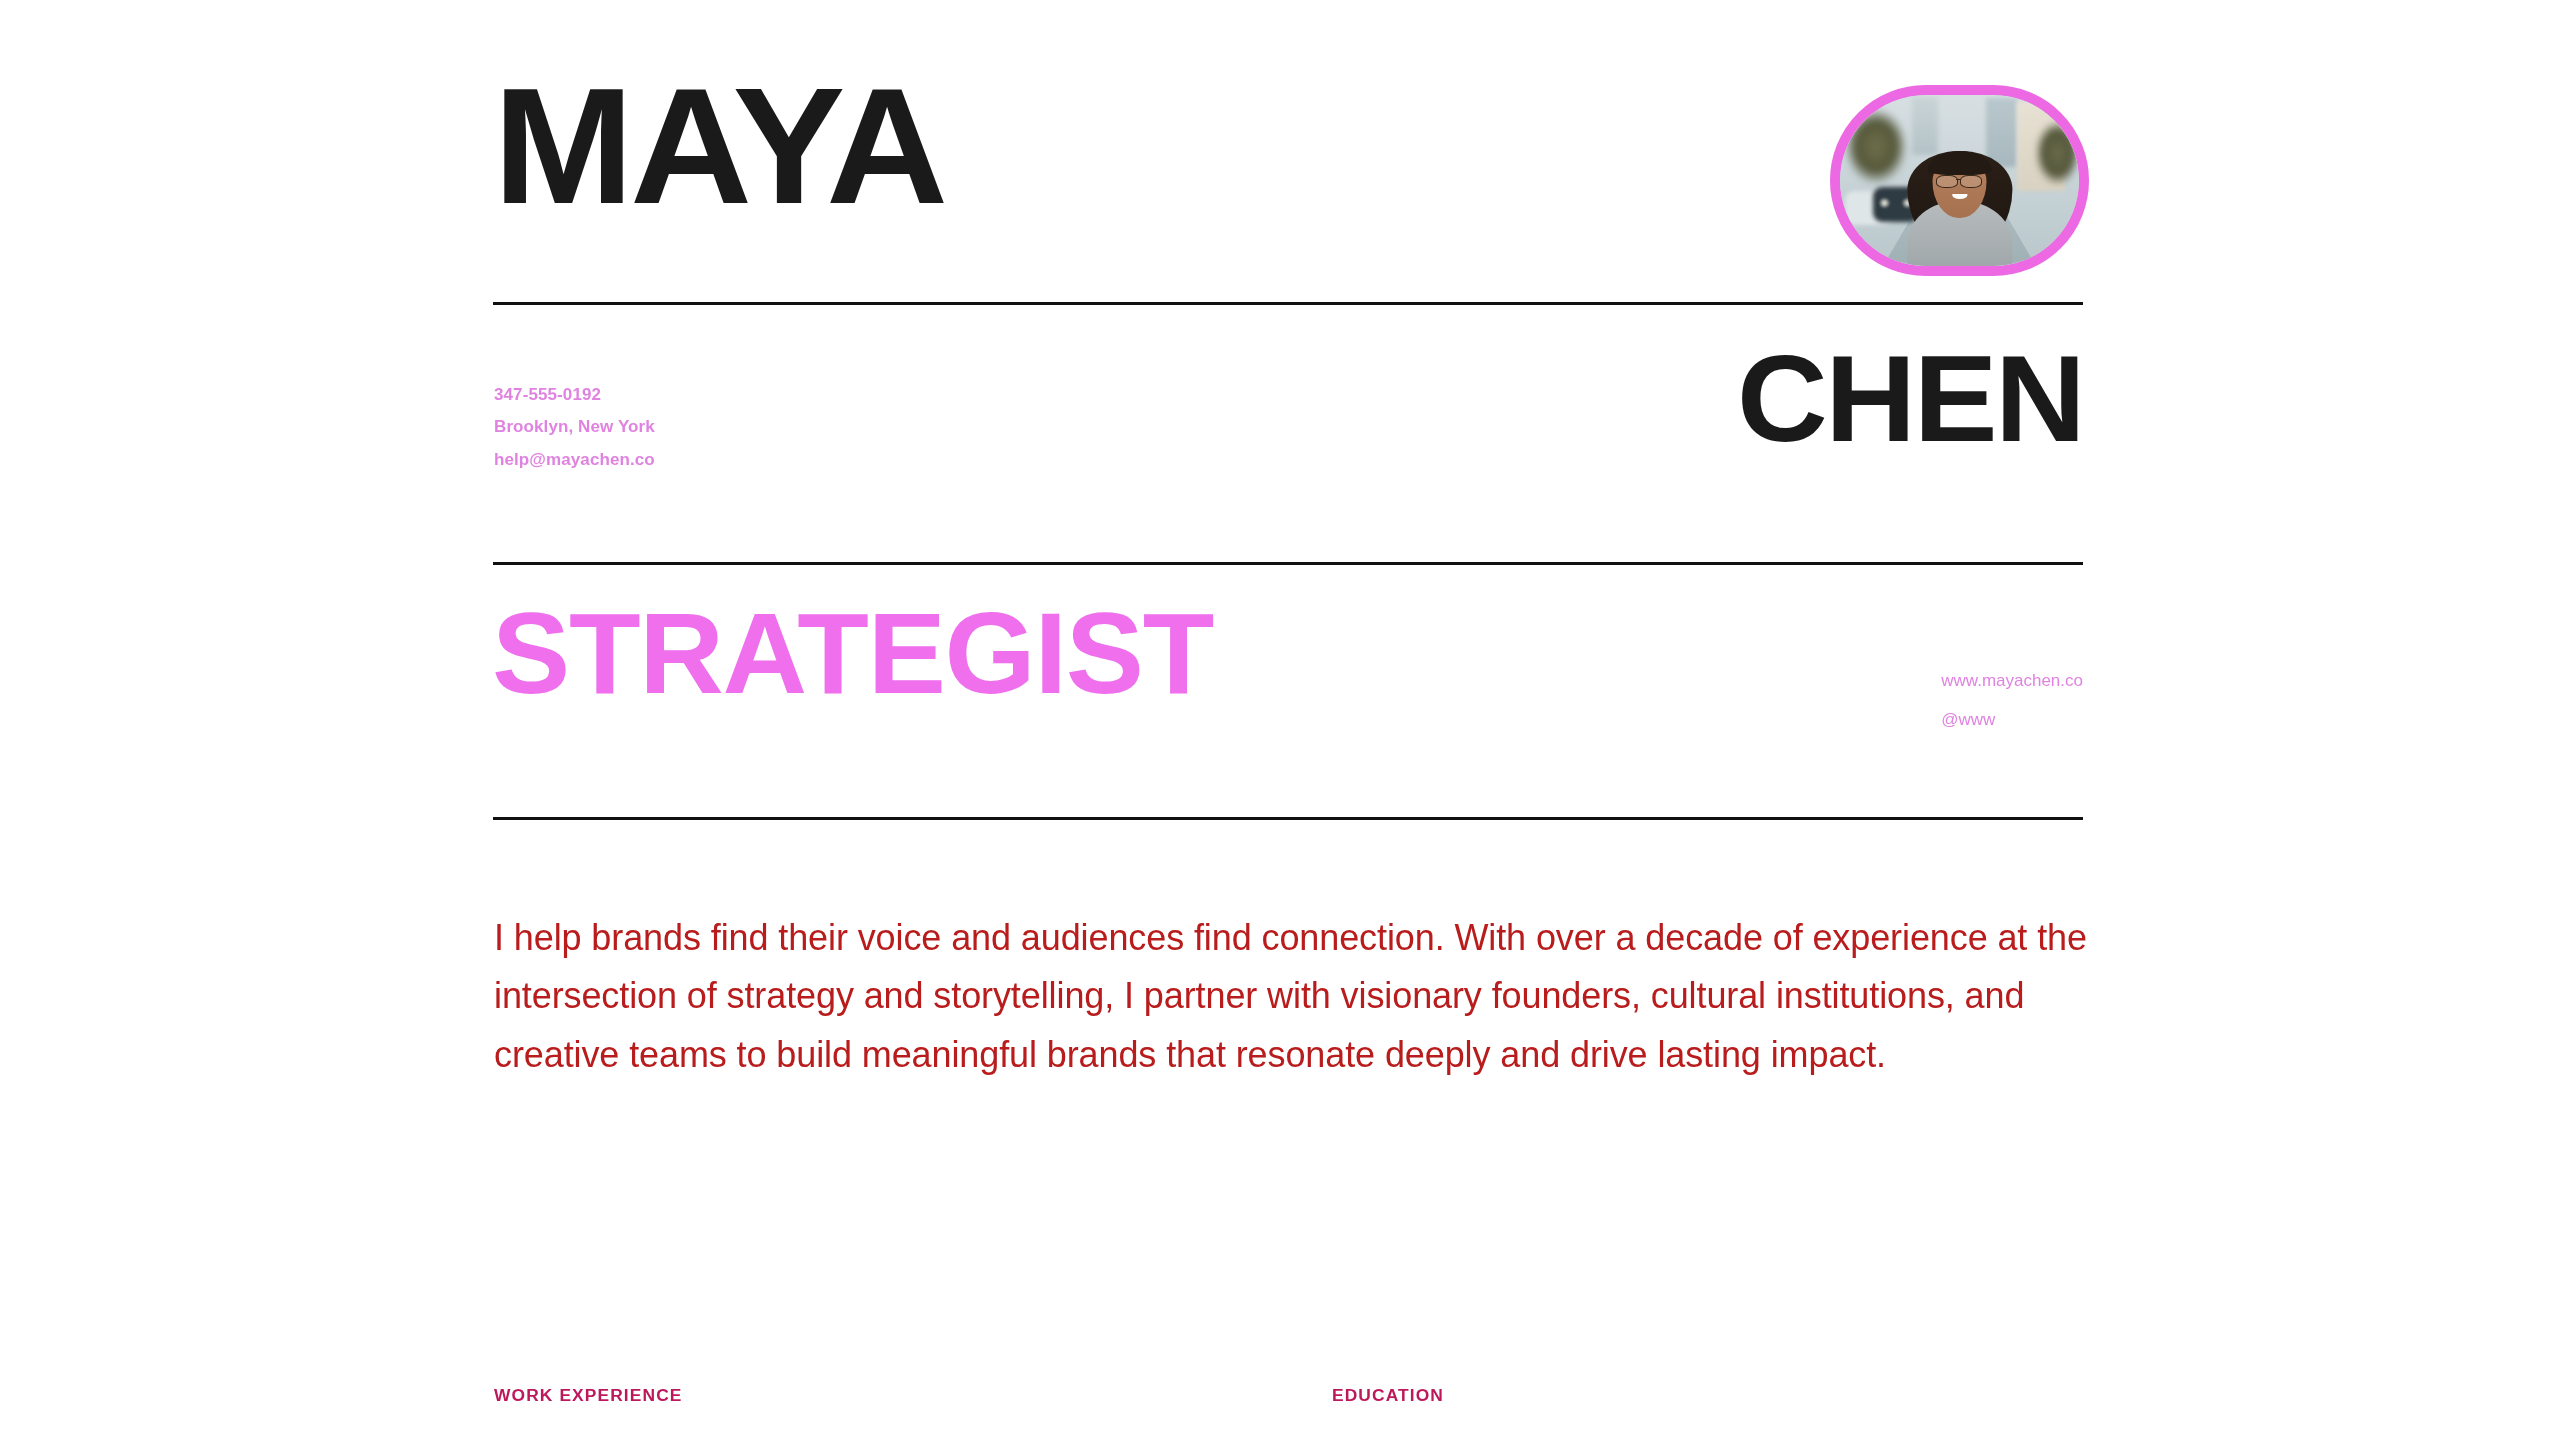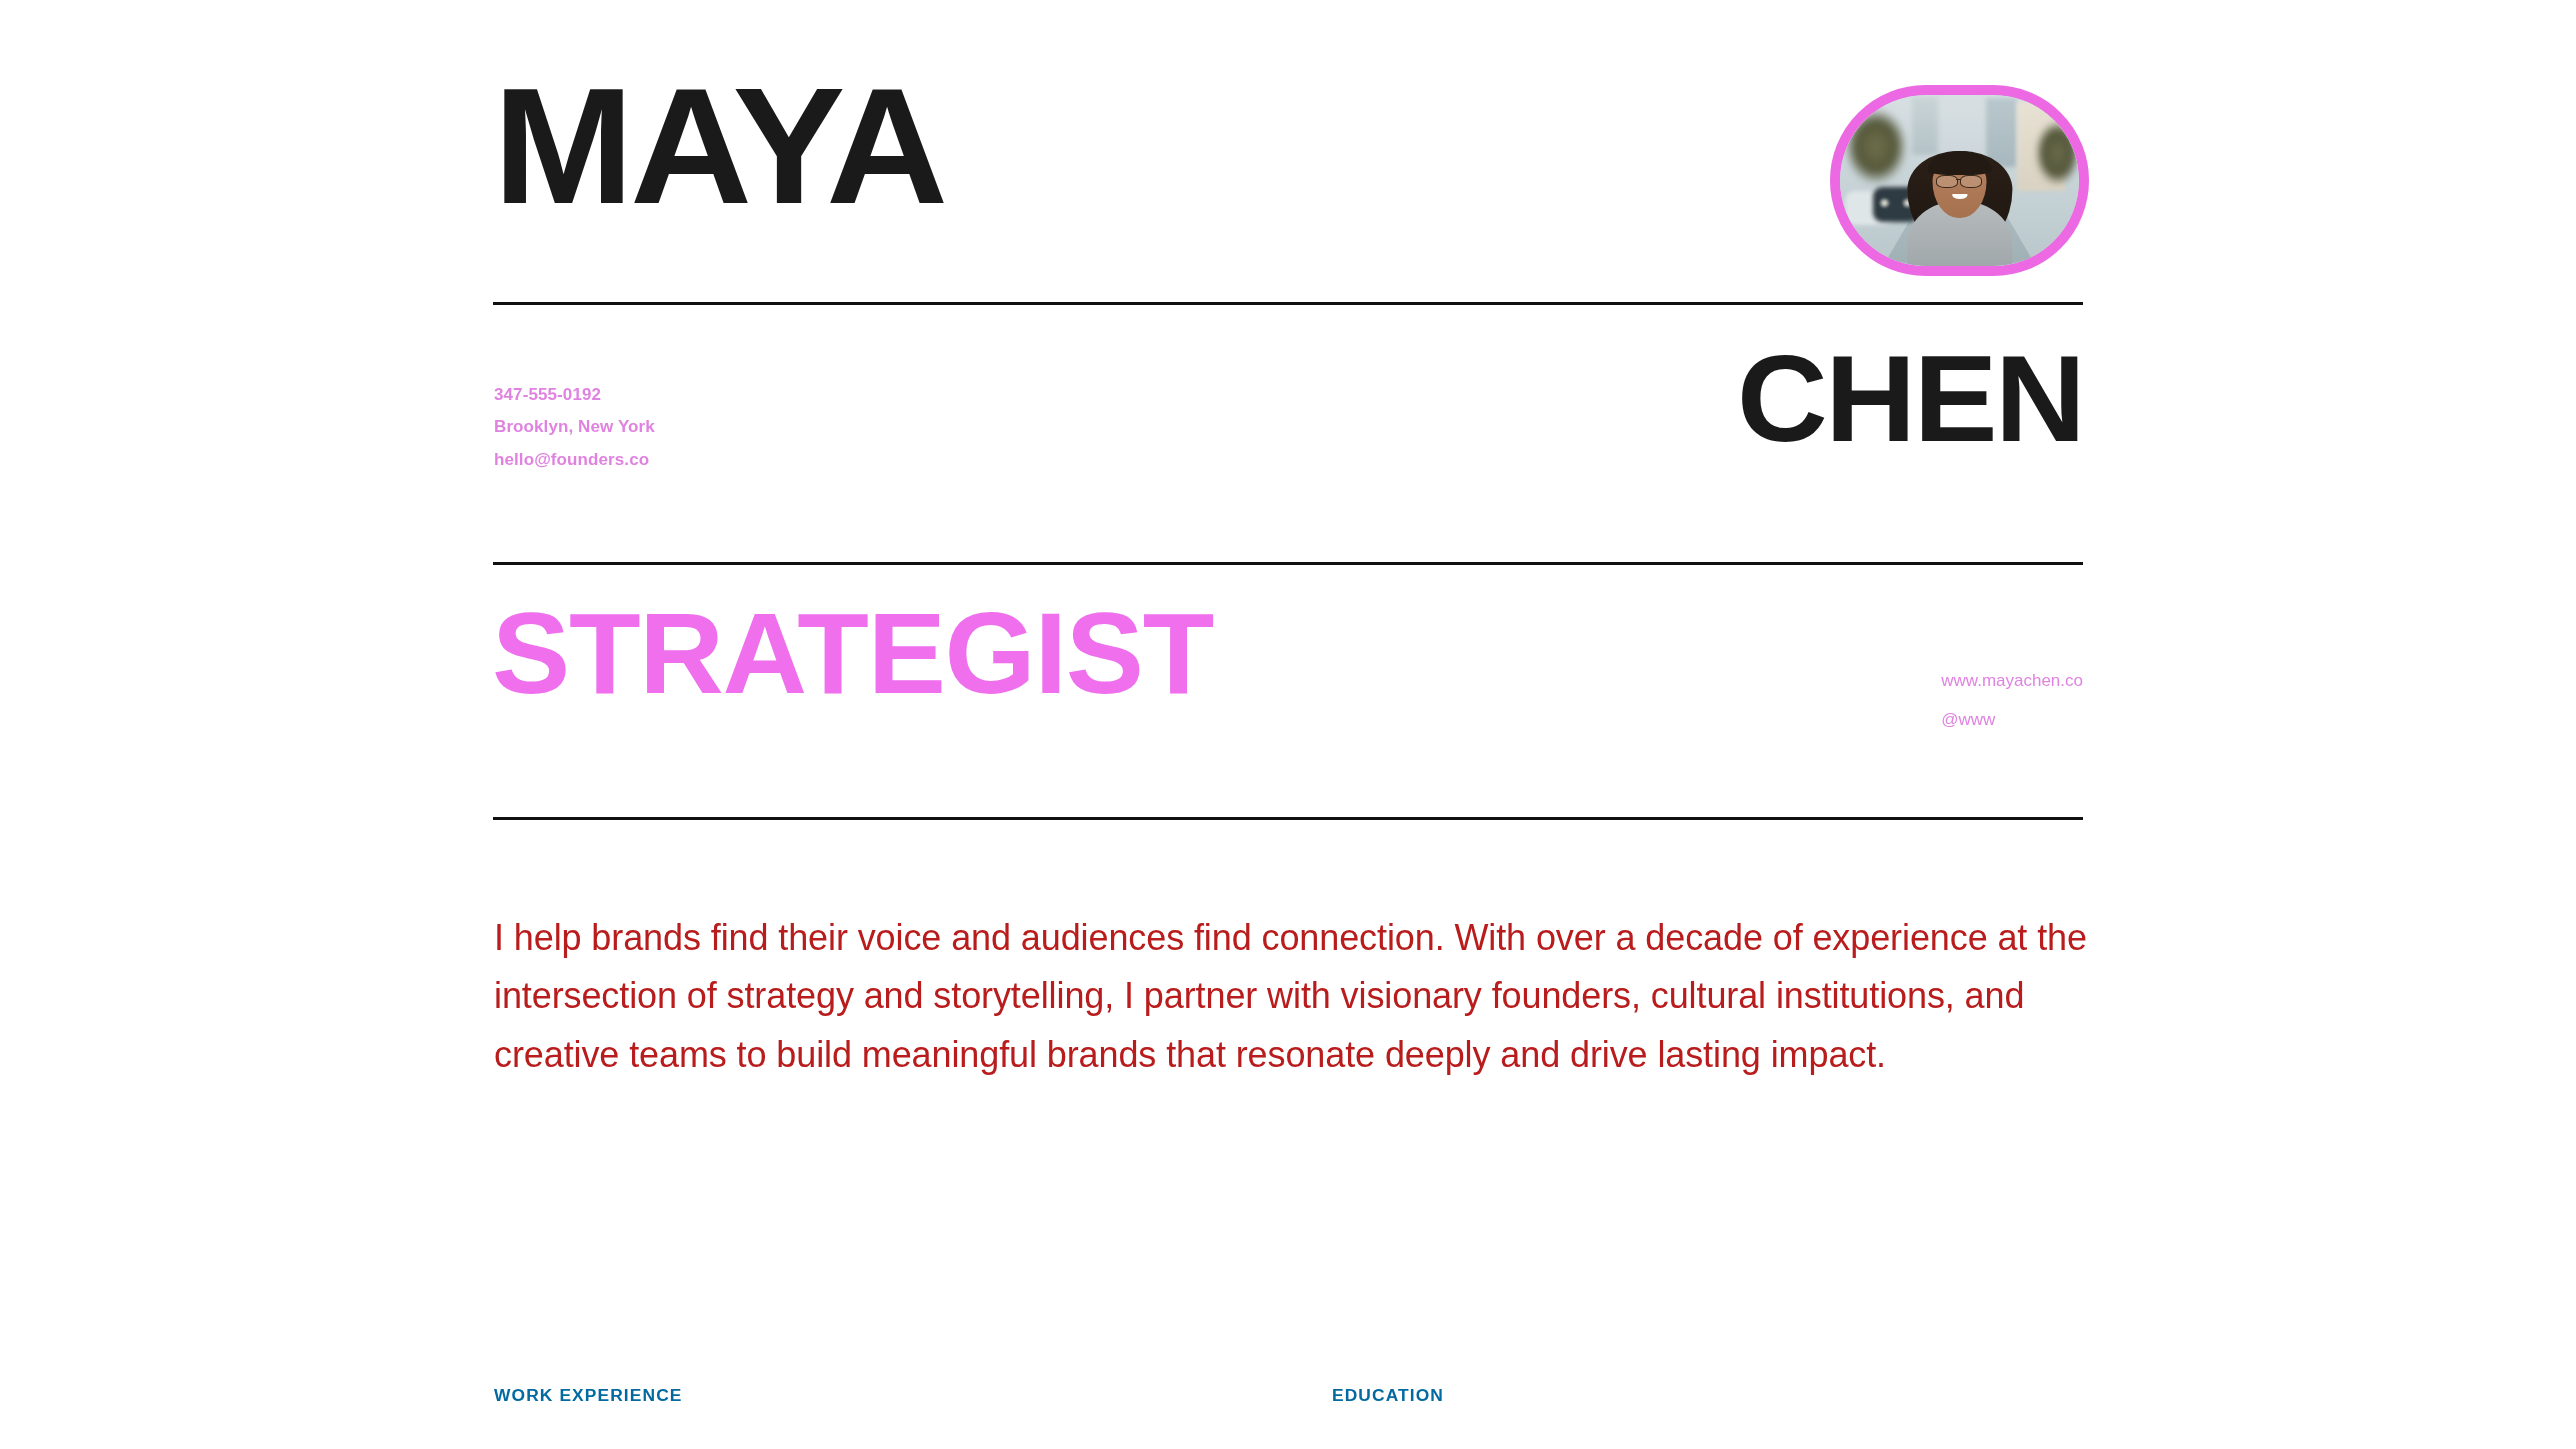--- a/index.html
+++ b/index.html
@@ -260,21 +260,21 @@
     font-size: 36px;
     line-height: 1.62;
     font-weight: 400;
     letter-spacing: -0.1px;
   }
 
   
   .sec-label {
     position: absolute;
     top: 1385px;
-    color: #0369a1;
+    color: #be185d;
     font-size: 17.4px;
     font-weight: 700;
     letter-spacing: 1.1px;
     text-transform: uppercase;
     white-space: nowrap;
   }
   .sec-work { left: 494px; }
   .sec-edu  { left: 1332px; }
 </style>
 </head>
@@ -309,21 +309,21 @@
       <div class="ph-bridge"></div>
       <div class="ph-smile"></div>
     </div>
   </div>
 
   <div class="rule rule-1"></div>
 
   <div class="contact">
     <div>347-555-0192</div>
     <div>Brooklyn, New York</div>
-    <div>hello@founders.co</div>
+    <div>help@mayachen.co</div>
   </div>
 
   <div class="name-last">CHEN</div>
 
   <div class="rule rule-2"></div>
 
   <div class="role">STRATEGIST</div>
 
   <div class="links">
     <div>www.mayachen.co</div>

